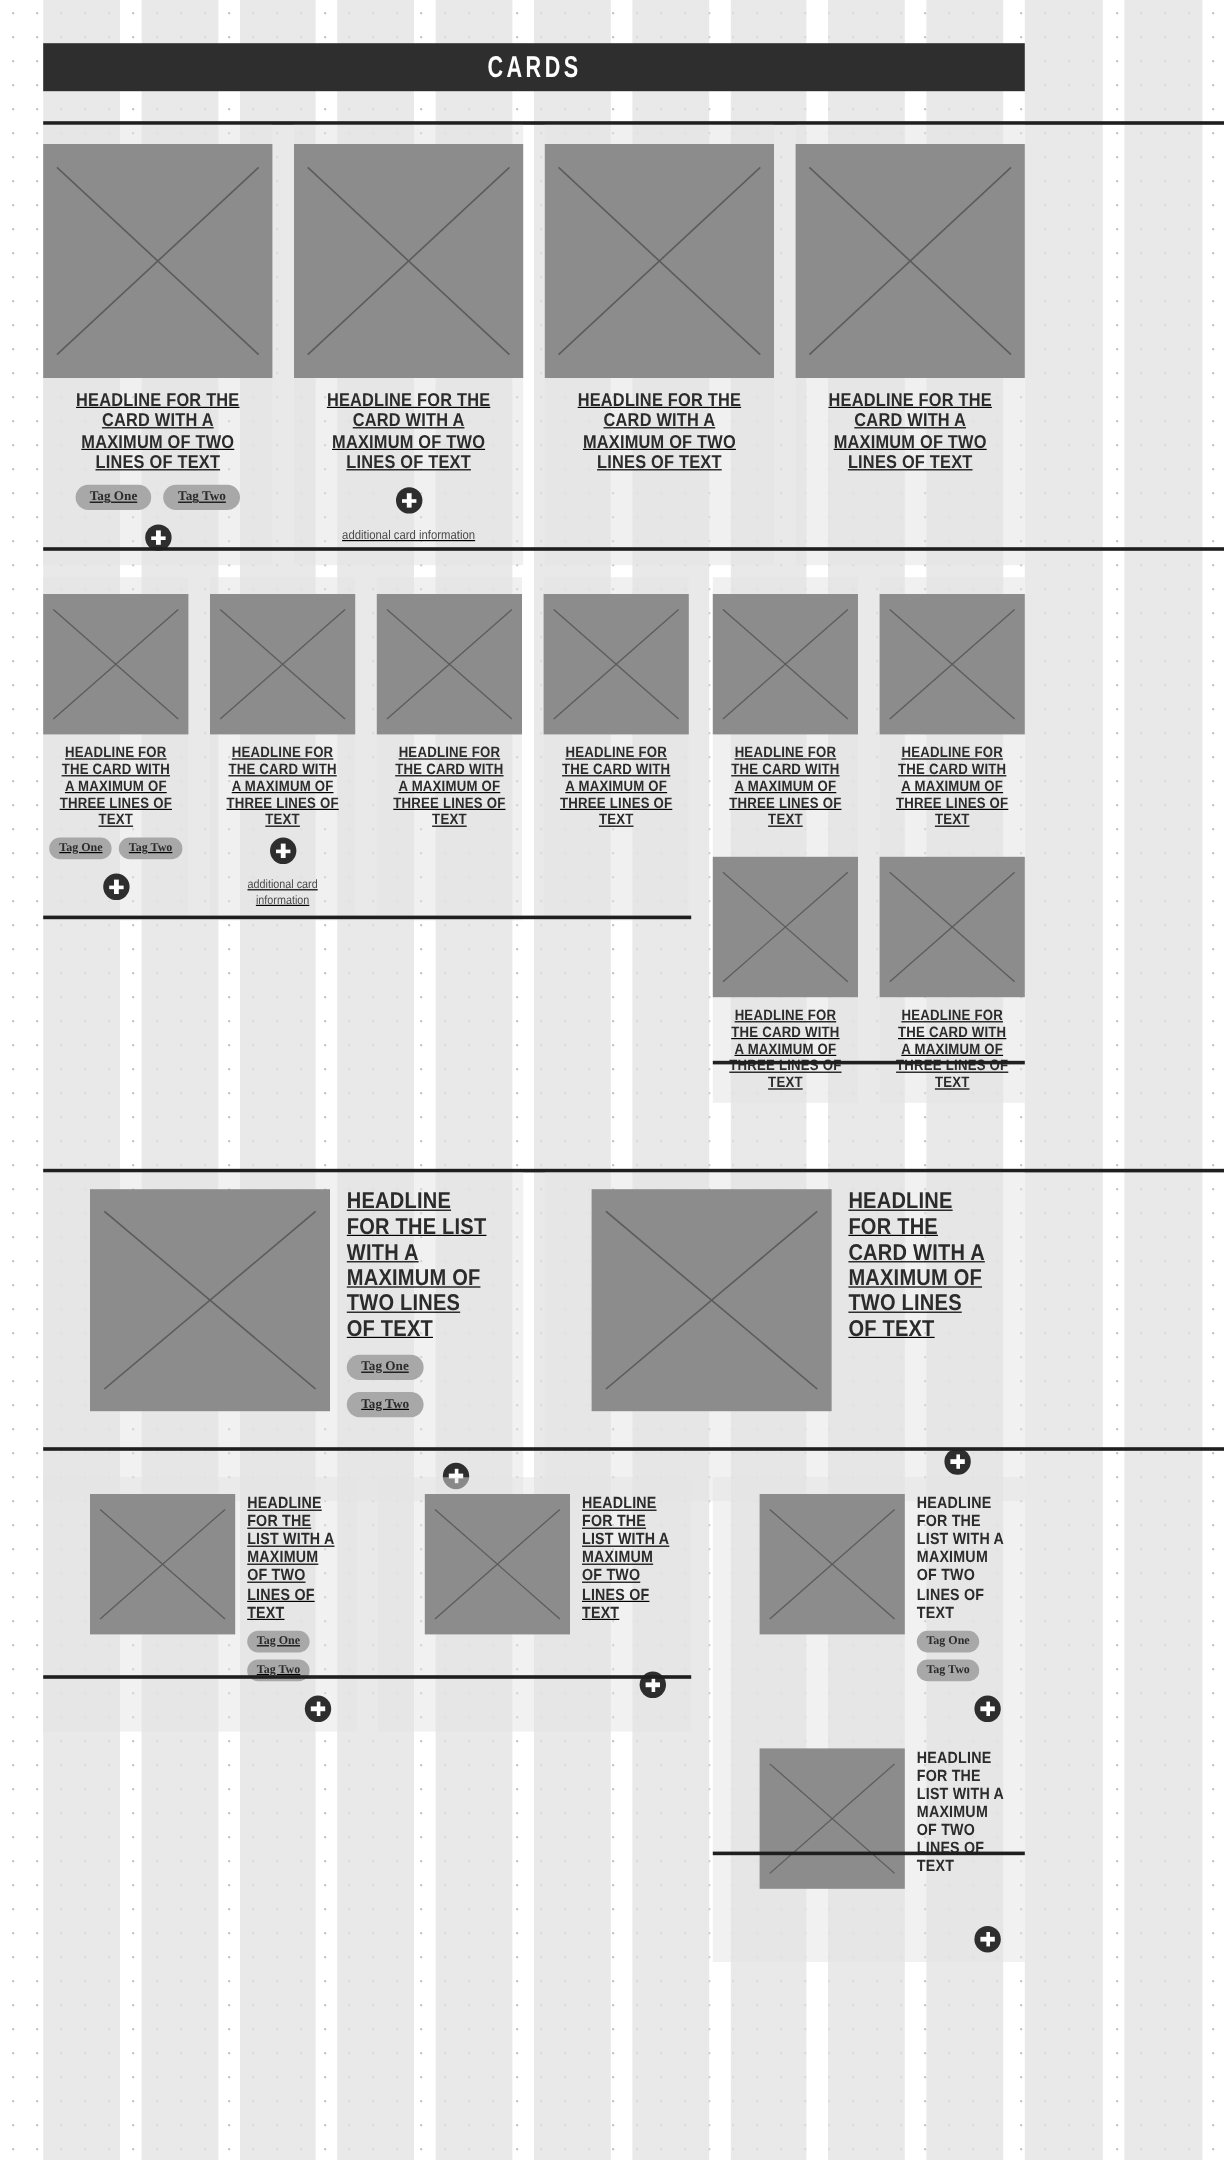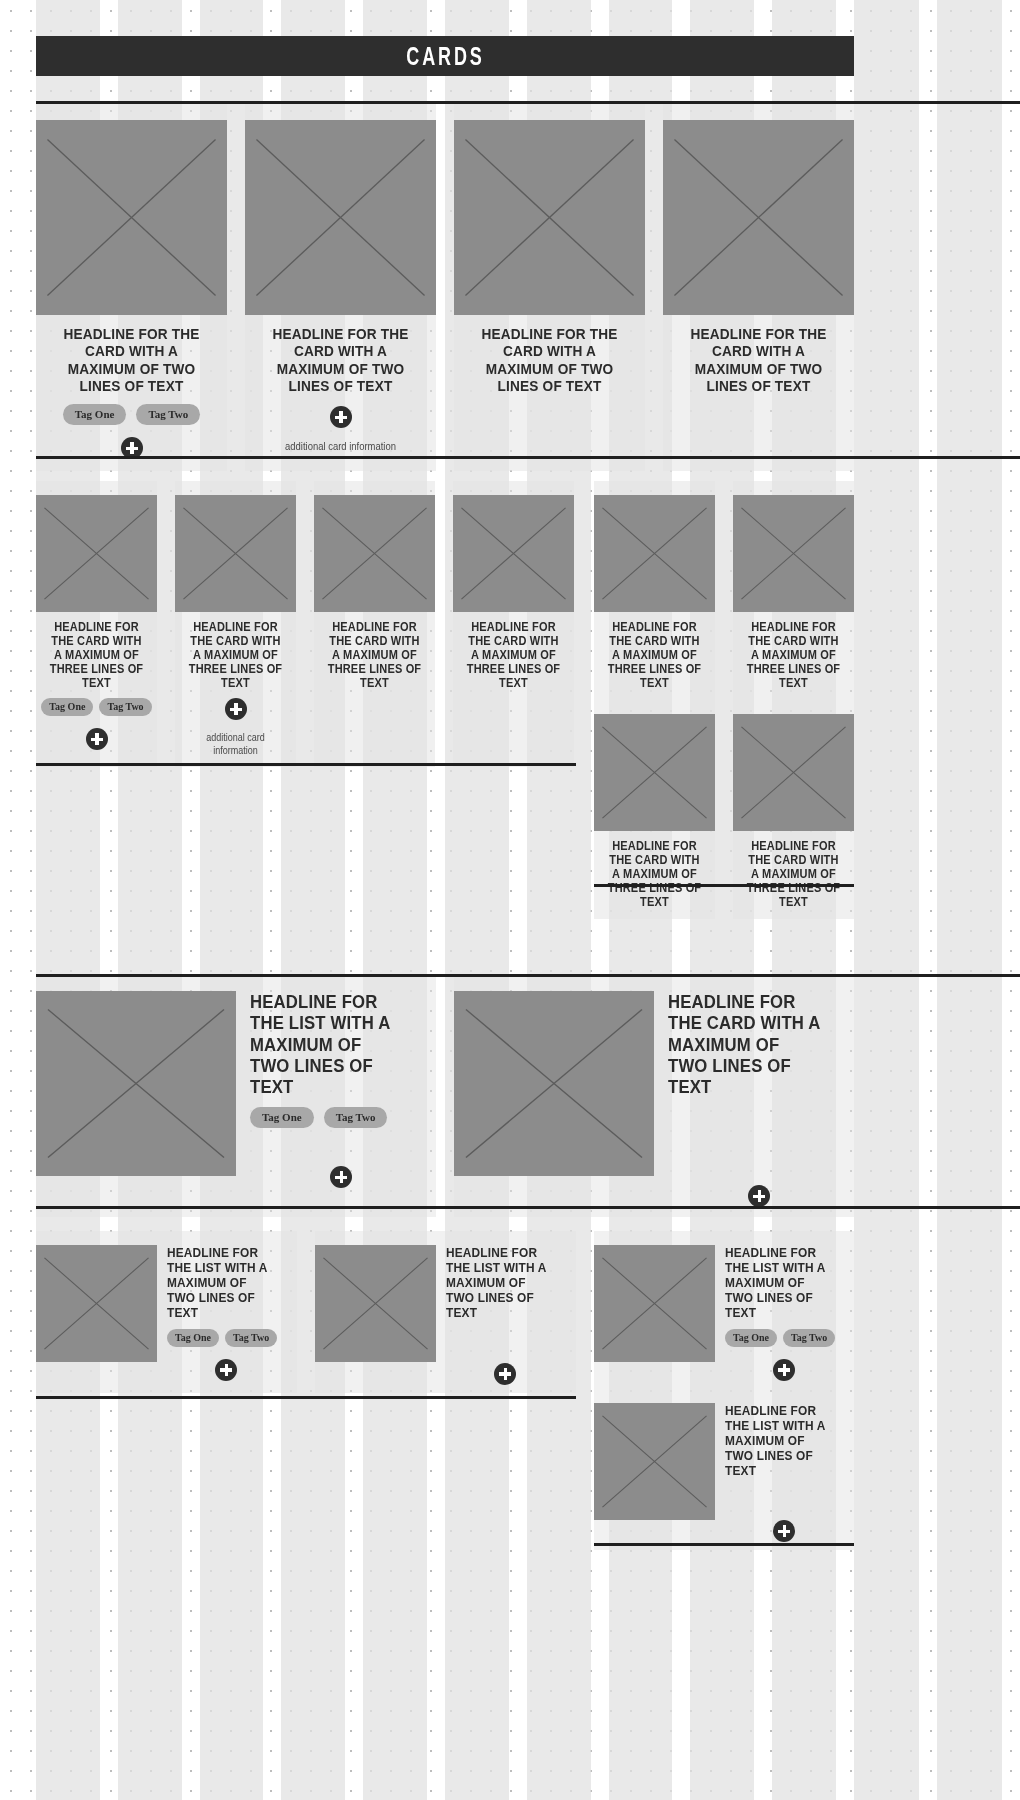--- a/index.html
+++ b/index.html
@@ -122,25 +122,26 @@
     font-family:"Liberation Sans Narrow","Liberation Sans",sans-serif;
     font-size:10.5px;color:#4a4a4a;line-height:1.25;
     transform:scaleX(0.9);
   }
 
   
   .listitem{
     display:flex;
     background:rgba(228,228,228,0.5);
     box-sizing:border-box;
+    padding-left:39px;
   }
   .listitem .ph{flex:0 0 auto;}
   .listitem .txt{flex:1 1 auto;padding:14px 12px 10px 14px;}
 
-  .rowwrap{display:flex;}
+  .rowwrap{display:flex;text-decoration:underline;}
 </style>
 </head>
 <body>
 
 <div id="dotgrid"></div>
 
 <div id="colgrid">
   <div class="col">
       <div class="inner"></div>
     </div>

